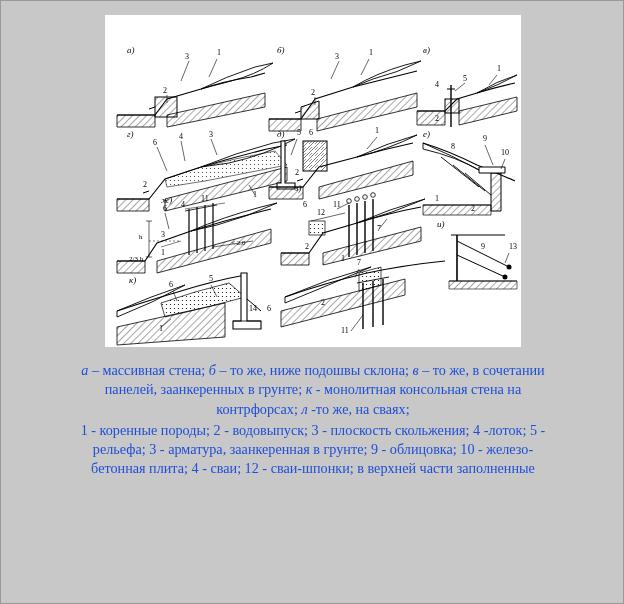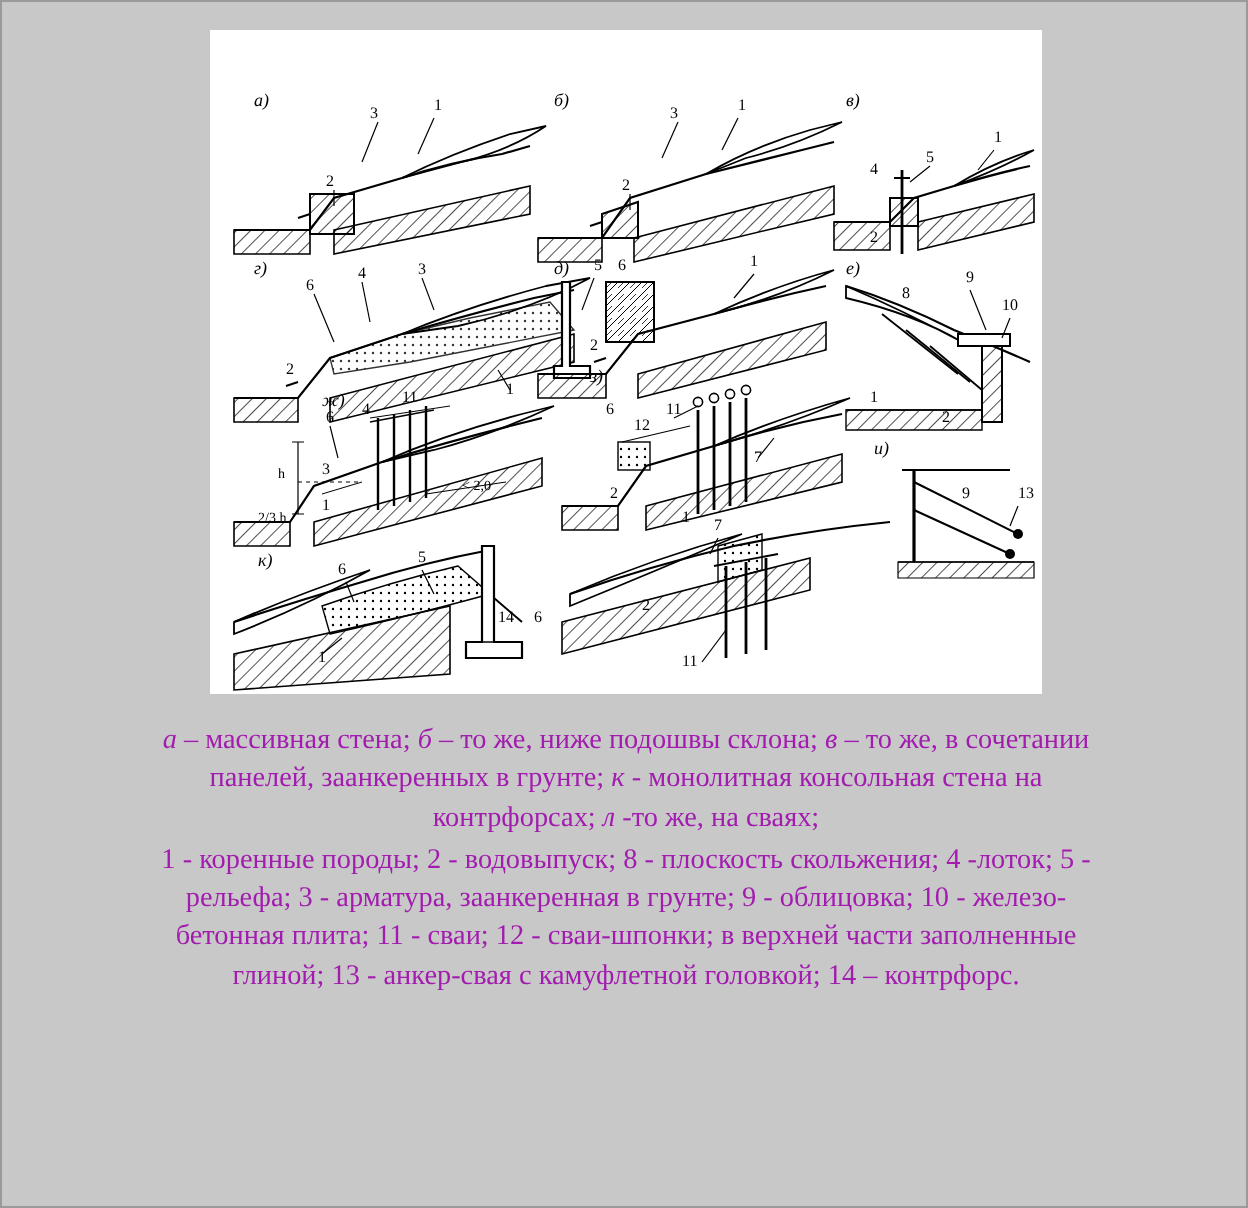--- a/index.html
+++ b/index.html
@@ -37,21 +37,21 @@
   }
   .caption {
     position: absolute;
     left: 0px;
     top: 360px;
     width: 624px;
     text-align: center;
     font-family: "Liberation Serif", serif;
     font-size: 14.2px;
     line-height: 19.3px;
-    color: #a21caf;
+    color: #1d4ed8;
   }
   .caption .legend {
     display: block;
     margin-top: 2px;
   }
   .caption i {
     font-style: italic;
   }
   .lbl {
     font-family: "Liberation Serif", serif;
@@ -319,20 +319,19 @@
       </g>
 
     </svg>
   </div>
 
   <div class="caption">
     <div><i>а</i> – массивная стена; <i>б</i> – то же, ниже подошвы склона; <i>в</i> – то же, в сочетании</div>
     <div>панелей, заанкеренных в грунте; <i>к</i> - монолитная консольная стена на</div>
     <div>контрфорсах; <i>л</i> -то же, на сваях;</div>
     <div class="legend">
-      <div>1 - коренные породы; 2 - водовыпуск; 8 - плоскость скольжения; 4 -лоток; 5 -</div>
+      <div>1 - коренные породы; 2 - водовыпуск; 3 - плоскость скольжения; 4 -лоток; 5 -</div>
       <div>рельефа; 3 - арматура, заанкеренная в грунте; 9 - облицовка; 10 - железо-</div>
-      <div>бетонная плита; 11 - сваи; 12 - сваи-шпонки; в верхней части заполненные</div>
-      <div>глиной; 13 - анкер-свая с камуфлетной головкой; 14 – контрфорс.</div>
+      <div>бетонная плита; 4 - сваи; 12 - сваи-шпонки; в верхней части заполненные</div>
     </div>
   </div>
 
 </div>
 
 </body></html>

